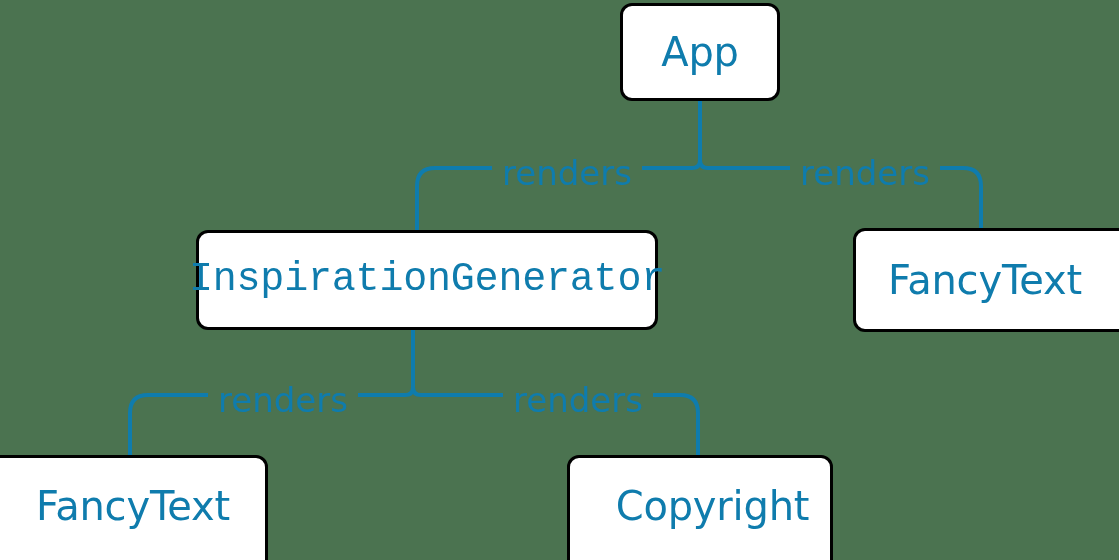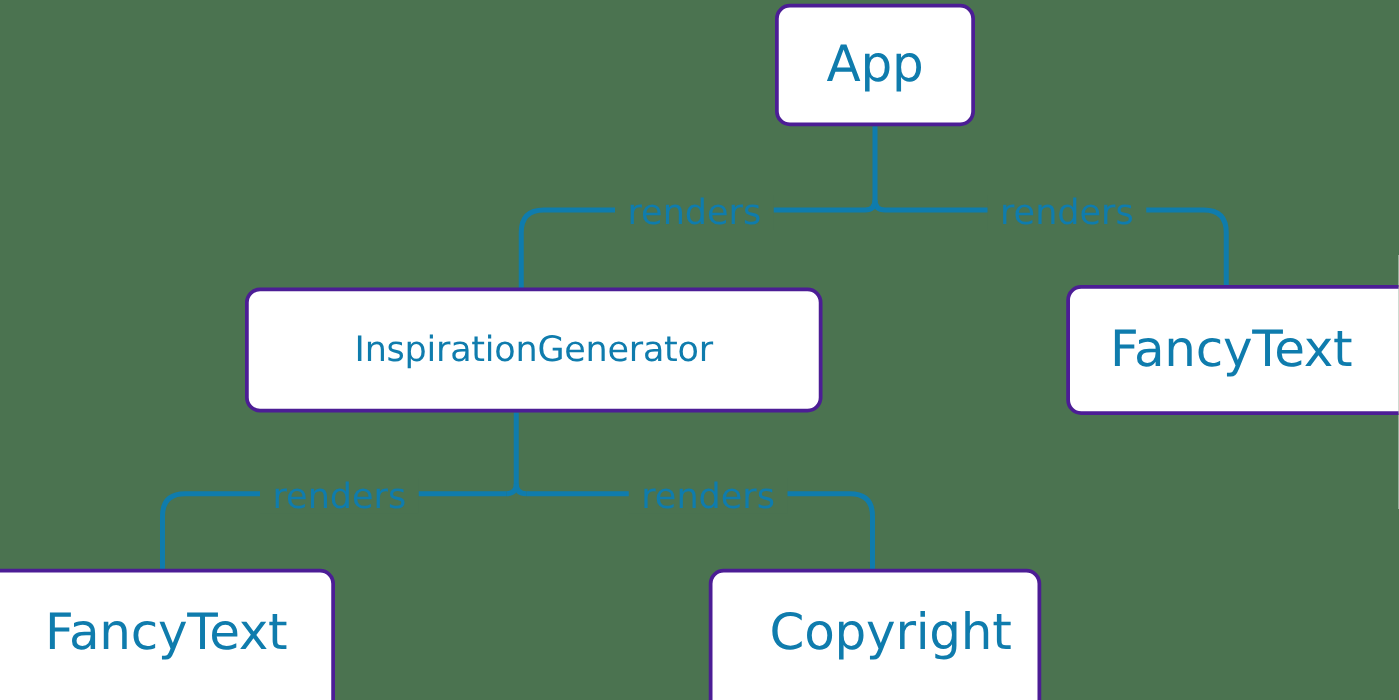--- a/index.html
+++ b/index.html
@@ -21,57 +21,57 @@
     left: 0;
     top: 0;
     width: 1119px;
     height: 560px;
     pointer-events: none;
   }
   .node-box {
     position: absolute;
     box-sizing: border-box;
     background: #ffffff;
-    border: 3px solid #4c1d95;
+    border: 3px solid #000000;
     border-radius: 12px;
     display: flex;
     align-items: center;
     justify-content: center;
     z-index: 2;
   }
   .node-label {
     color: #0f7cad;
     font-family: "DejaVu Sans", sans-serif;
     font-size: 38px;
     line-height: 1;
     letter-spacing: -0.2px;
     white-space: nowrap;
   }
   
   #node-app        { left: 620px; top: 3px;   width: 160px; height: 98px; }
   #node-app .node-label { font-size: 40px; }
 
   #node-inspiration-generator { left: 196px; top: 230px; width: 462px; height: 100px; }
-  #node-inspiration-generator .node-label { font-size: 28px; }
+  #node-inspiration-generator .node-label { font-size: 40px; font-family: Liberation Mono, monospace; }
 
   #node-fancytext-right { left: 853px; top: 228px; width: 300px; height: 104px; border-radius: 12px; }
   #node-fancytext-right .node-label { font-size: 40px; position: relative; left: -18px; }
 
   #node-fancytext-bottom { left: -34px; top: 455px; width: 302px; height: 122px; border-radius: 12px; }
   #node-fancytext-bottom .node-label { font-size: 40px; position: relative; left: 16px; top: -10px; }
 
   #node-copyright { left: 567px; top: 455px; width: 266px; height: 122px; }
   #node-copyright .node-label { font-size: 40px; position: relative; top: -10px; margin-left: 25px; }
 
   
   .edge-label {
     position: absolute;
     color: #0f7cad;
     font-family: "DejaVu Sans", sans-serif;
-    font-size: 28px;
+    font-size: 34px;
     line-height: 1;
     white-space: nowrap;
     z-index: 3;
     background: #4b7350;
     padding: 0 10px;
   }
   #edge-label-app-inspiration   { left: 492px; top: 156px; }
   #edge-label-app-fancytext     { left: 790px; top: 156px; }
   #edge-label-ig-fancytext      { left: 208px; top: 383px; }
   #edge-label-ig-copyright      { left: 503px; top: 383px; }

